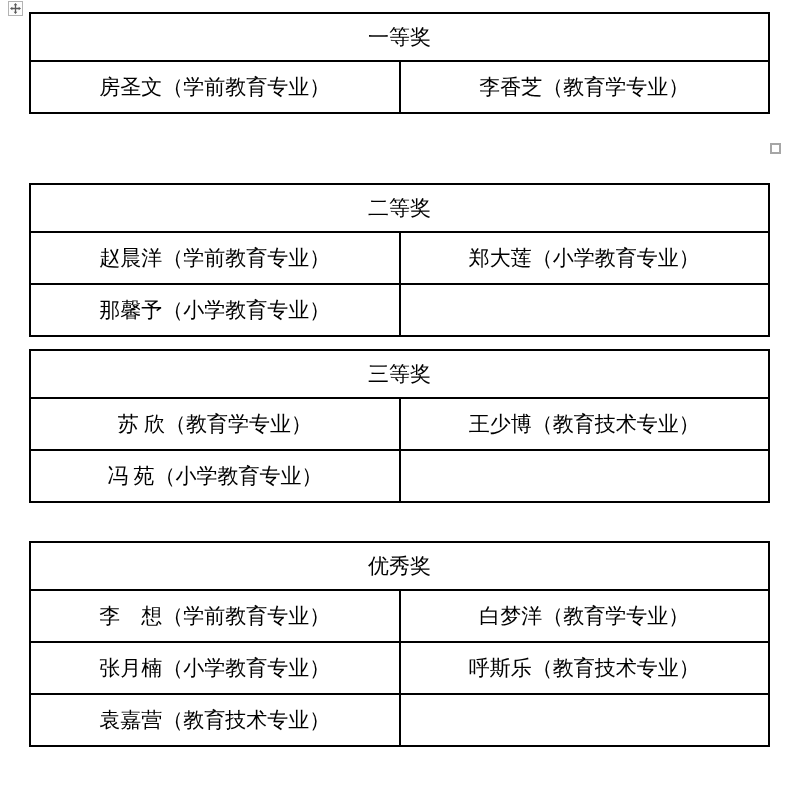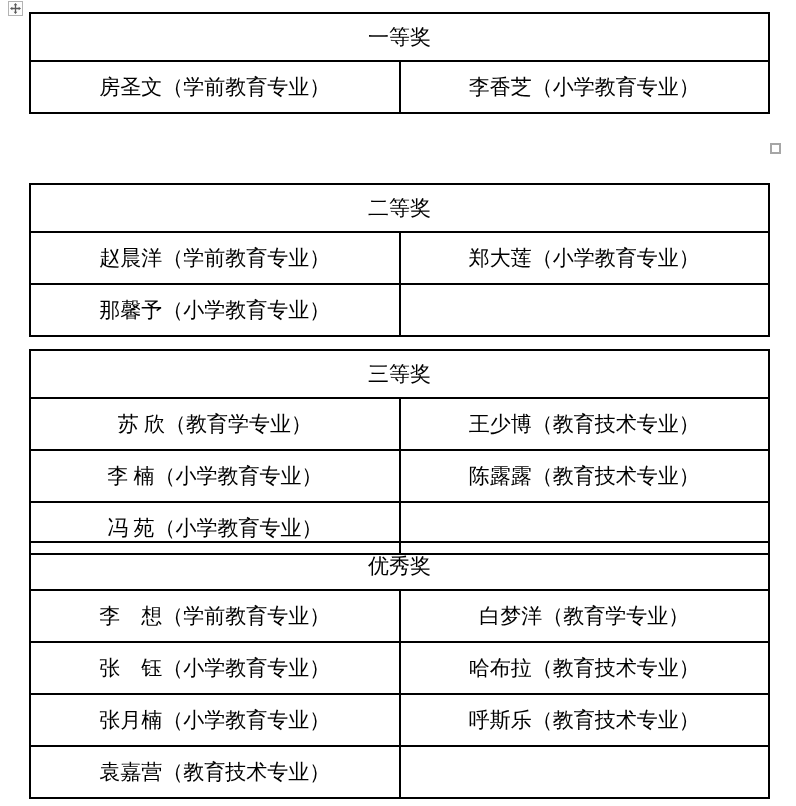--- a/index.html
+++ b/index.html
@@ -69,21 +69,21 @@
     </svg>
   </div>
 
   <table class="award-table t1">
     <tbody>
         <tr>
       <td class="hdr" colspan="2">一等奖</td>
     </tr>
     <tr>
       <td class="cell">房圣文（学前教育专业）</td>
-      <td class="cell">李香芝（小学教育专业）</td>
+      <td class="cell">李香芝（教育学专业）</td>
     </tr>
   </tbody>
     </table>
 
   <div class="resize-handle"></div>
 
   <table class="award-table t2">
     <tbody>
         <tr>
       <td class="hdr" colspan="2">二等奖</td>
@@ -102,44 +102,36 @@
   <table class="award-table t3">
     <tbody>
         <tr>
       <td class="hdr" colspan="2">三等奖</td>
     </tr>
     <tr>
       <td class="cell">苏 欣（教育学专业）</td>
       <td class="cell">王少博（教育技术专业）</td>
     </tr>
     <tr>
-      <td class="cell">李 楠（小学教育专业）</td>
-      <td class="cell">陈露露（教育技术专业）</td>
-    </tr>
-    <tr>
       <td class="cell">冯 苑（小学教育专业）</td>
       <td class="cell"></td>
     </tr>
   </tbody>
     </table>
 
   <table class="award-table t4">
     <tbody>
         <tr>
       <td class="hdr" colspan="2">优秀奖</td>
     </tr>
     <tr>
       <td class="cell">李　想（学前教育专业）</td>
       <td class="cell">白梦洋（教育学专业）</td>
     </tr>
     <tr>
-      <td class="cell">张　钰（小学教育专业）</td>
-      <td class="cell">哈布拉（教育技术专业）</td>
-    </tr>
-    <tr>
       <td class="cell">张月楠（小学教育专业）</td>
       <td class="cell">呼斯乐（教育技术专业）</td>
     </tr>
     <tr>
       <td class="cell">袁嘉营（教育技术专业）</td>
       <td class="cell"></td>
     </tr>
   </tbody>
     </table>
 

